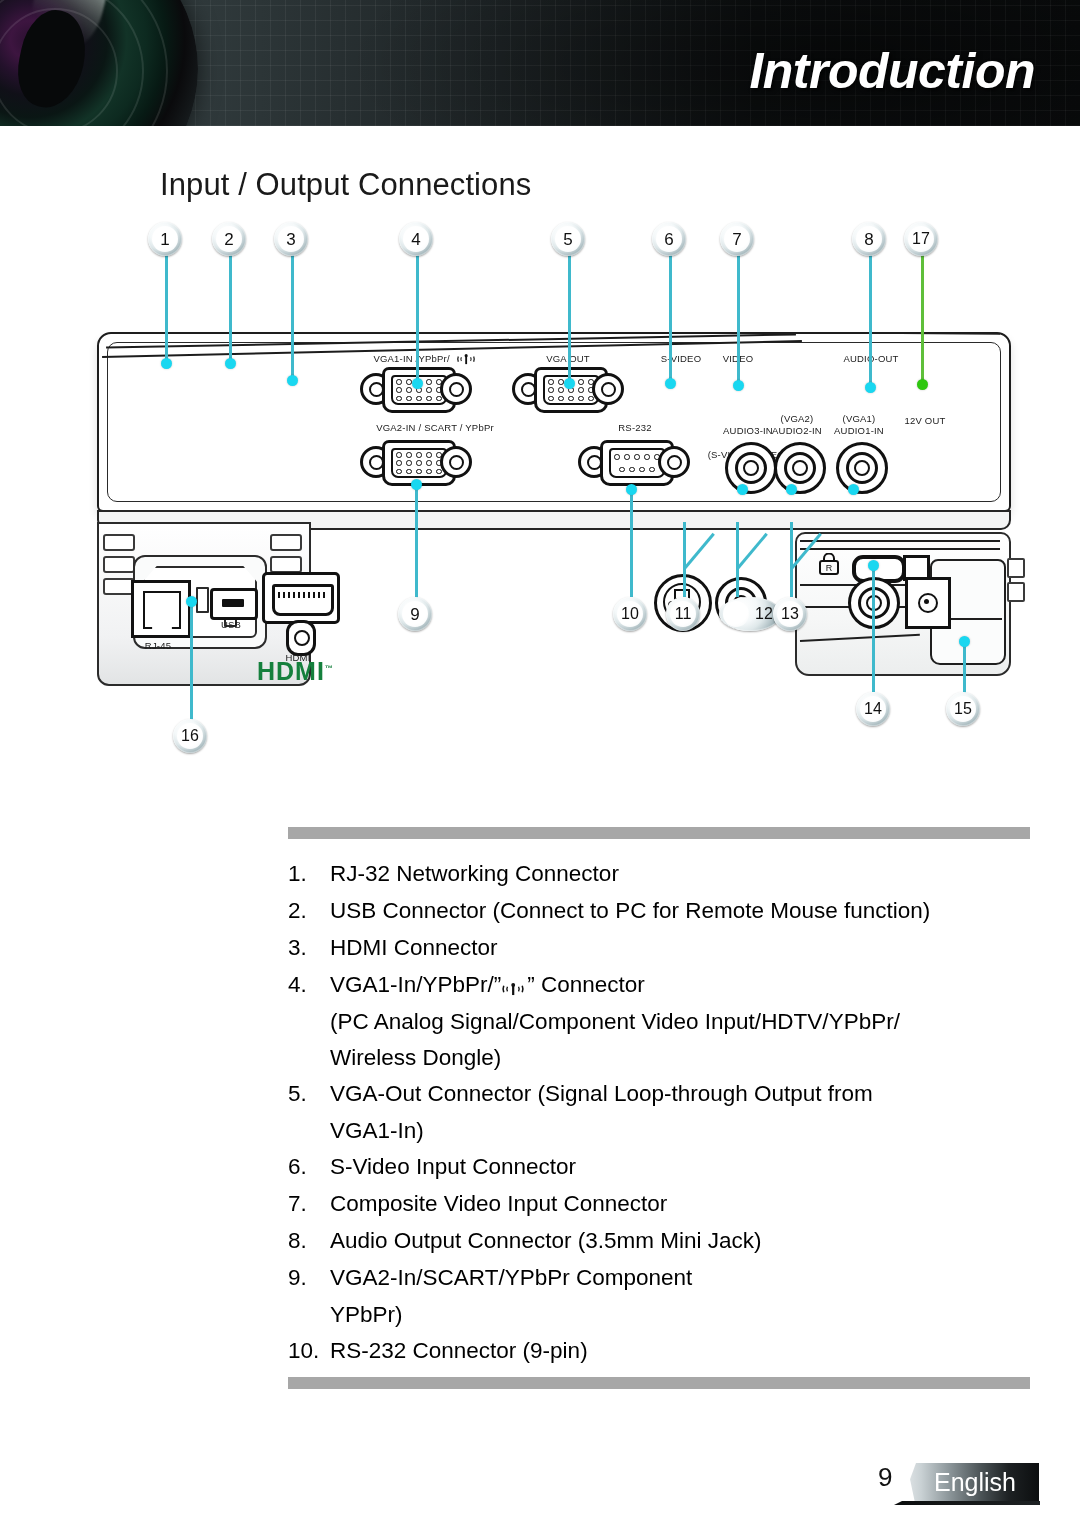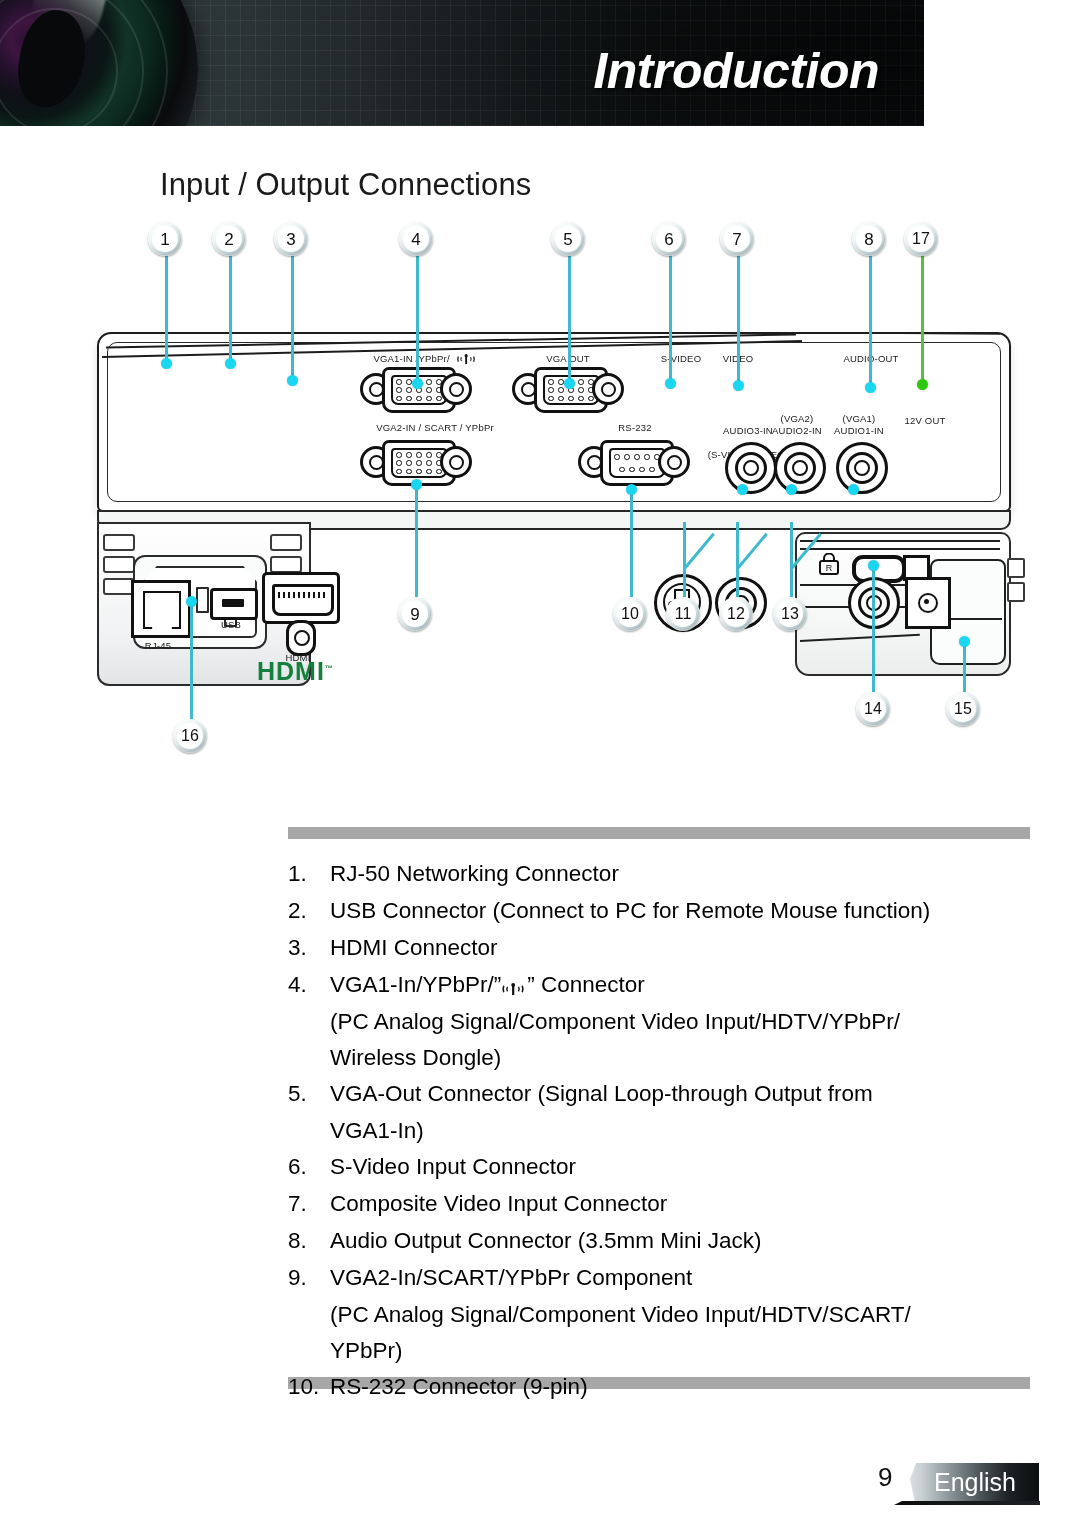--- a/index.html
+++ b/index.html
@@ -6,21 +6,21 @@
   body{
     width:1080px;height:1532px;
     background:#ffffff;
     font-family:"Liberation Sans", sans-serif;
     position:relative;
     overflow:hidden;
   }
 
   
   .header{
-    position:absolute;left:0;top:0;width:924px;height:126px;
+    position:absolute;left:0;top:0;width:1080px;height:126px;
     background:
       linear-gradient(90deg, rgba(60,72,74,1) 0%, rgba(48,58,60,1) 18%, rgba(30,36,38,1) 45%, rgba(14,17,18,1) 70%, rgba(10,12,13,1) 100%);
     overflow:hidden;
   }
   .header .grid{
     position:absolute;left:0;top:0;width:1080px;height:126px;
     background-image:
       repeating-linear-gradient(0deg, rgba(255,255,255,0.055) 0px, rgba(255,255,255,0.055) 1px, transparent 1px, transparent 15px),
       repeating-linear-gradient(90deg, rgba(255,255,255,0.055) 0px, rgba(255,255,255,0.055) 1px, transparent 1px, transparent 15px);
   }
@@ -567,21 +567,21 @@
 
   <div class="callout" style="left:398px;top:375px;">
       <span>9</span>
     </div>
   <div class="callout narrow" style="left:613px;top:375px;">
       <span>10</span>
     </div>
   <div class="callout narrow" style="left:666px;top:375px;">
       <span>11</span>
     </div>
-  <div class="callout narrow" style="left:719px;top:375px;">
+  <div class="callout narrow" style="left:719px;top:375px;padding-left:28px;">
       <span>12</span>
     </div>
   <div class="callout narrow" style="left:773px;top:375px;">
       <span>13</span>
     </div>
   <div class="callout narrow" style="left:856px;top:470px;">
       <span>14</span>
     </div>
   <div class="callout narrow" style="left:946px;top:470px;">
       <span>15</span>
@@ -591,21 +591,21 @@
     </div>
 </div>
 
 <div class="bar top"></div>
 <div class="bar bottom"></div>
 
 <div class="list">
 
   <div class="li">
     <div class="num">1.</div>
-    <div class="txt">RJ-50 Networking Connector</div>
+    <div class="txt">RJ-32 Networking Connector</div>
   </div>
 
   <div class="li">
     <div class="num">2.</div>
     <div class="txt">USB Connector (Connect to PC for Remote Mouse function)</div>
   </div>
 
   <div class="li">
     <div class="num">3.</div>
     <div class="txt">HDMI Connector</div>
@@ -645,21 +645,20 @@
 
   <div class="li">
     <div class="num">8.</div>
     <div class="txt">Audio Output Connector (3.5mm Mini Jack)</div>
   </div>
 
   <div class="li">
     <div class="num">9.</div>
     <div class="txt">VGA2-In/SCART/YPbPr Component</div>
   </div>
-  <div class="cont">(PC Analog Signal/Component Video Input/HDTV/SCART/</div>
   <div class="cont">YPbPr)</div>
 
   <div class="li">
     <div class="num">10.</div>
     <div class="txt">RS-232 Connector (9-pin)</div>
   </div>
 
 </div>
 
 <div class="footer"></div>

